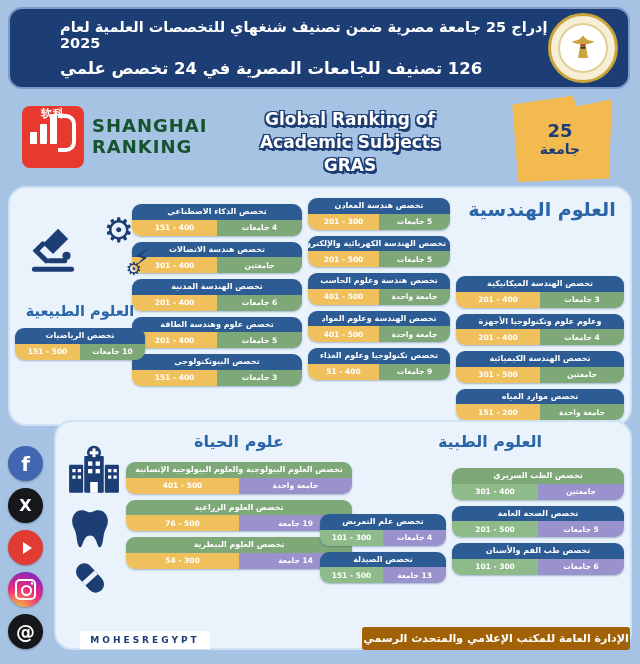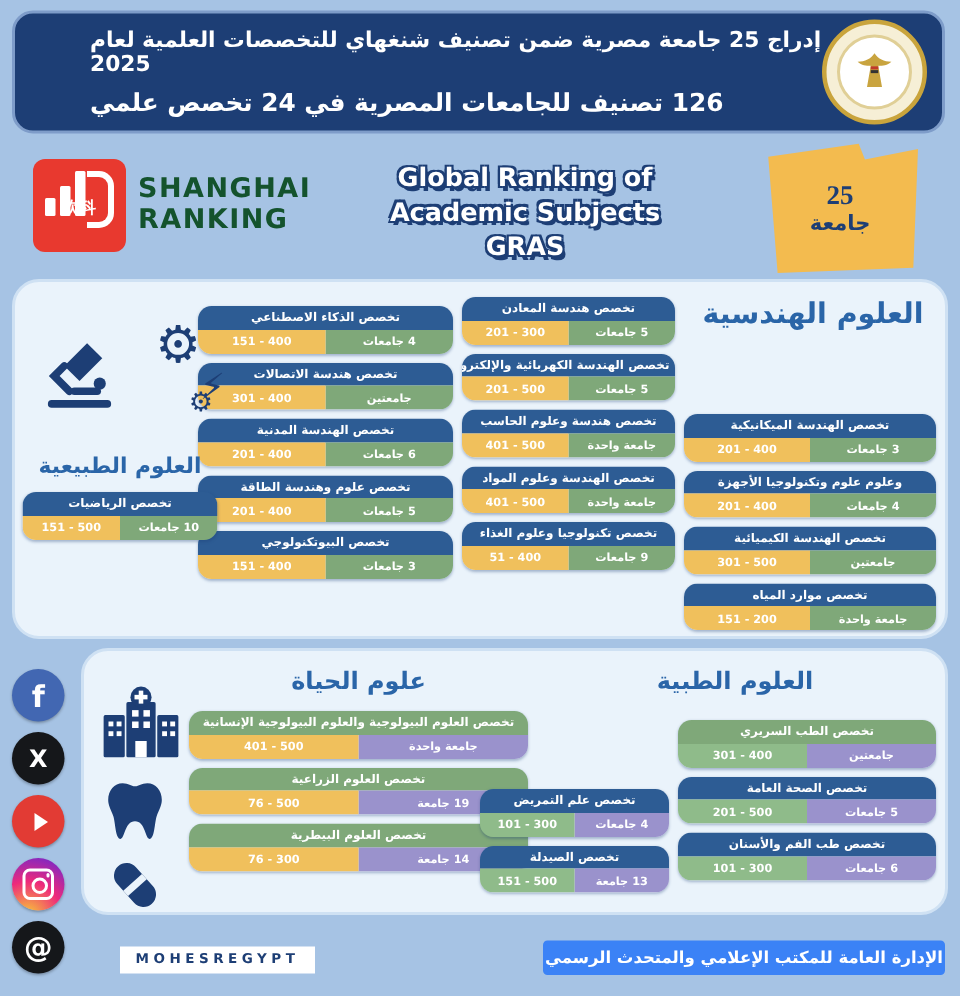--- a/index.html
+++ b/index.html
@@ -14,40 +14,40 @@
           display:flex;align-items:center;justify-content:center;flex:0 0 auto;}
   .emblem-inner{width:46px;height:46px;border-radius:50%;background:#ffffff;border:2px solid #e0cf96;
           display:flex;align-items:center;justify-content:center;}
   .banner-text{flex:1;direction:rtl;text-align:left;color:#fff;font-weight:bold;padding-left:40px;}
   .banner-line1{font-size:14.5px;margin-bottom:8px;}
   .banner-line2{font-size:16.5px;}
 
   
   .sr-logo{position:absolute;left:22px;top:106px;display:flex;align-items:center;gap:8px;}
   .sr-box{width:62px;height:62px;background:#e8392f;border-radius:8px;position:relative;
-          display:flex;flex-direction:column;align-items:center;justify-content:flex-end;padding-bottom:22px;box-sizing:border-box;}
+          display:flex;flex-direction:column;align-items:center;padding-bottom:22px;box-sizing:border-box;}
   .sr-bars{position:absolute;top:8px;left:8px;display:flex;align-items:flex-end;gap:3px;height:30px;}
   .sr-bars div{width:7px;background:#fff;border-radius:1px;}
   .sr-bar1{height:12px;} .sr-bar2{height:20px;} .sr-bar3{height:30px;}
   .sr-r{position:absolute;top:8px;right:8px;width:14px;height:30px;border:4px solid #fff;border-left:none;
         border-radius:0 10px 10px 0;}
   .sr-cn{color:#fff;font-size:11px;font-weight:bold;letter-spacing:1px;}
   .sr-name{color:#14532d;font-weight:bold;font-size:18px;line-height:1.15;letter-spacing:1px;}
   .gras{position:absolute;left:225px;top:108px;width:250px;text-align:center;color:#fff;
         font-weight:bold;font-size:17px;line-height:1.35;
         text-shadow:-1.5px -1.5px 0 #1d3e75,1.5px -1.5px 0 #1d3e75,-1.5px 1.5px 0 #1d3e75,1.5px 1.5px 0 #1d3e75,2px 3px 0 #1d3e75;}
   .badge{position:absolute;left:508px;top:94px;width:104px;height:88px;background:#f3bb4f;
          clip-path:polygon(4% 12%, 62% 2%, 66% 14%, 100% 6%, 97% 96%, 10% 100%);
          display:flex;flex-direction:column;align-items:center;justify-content:center;color:#1d3e75;font-weight:bold;}
-  .badge-num{font-size:18px;font-family:Liberation Serif, serif;} .badge-label{font-size:14px;}
+  .badge-num{font-size:18px;} .badge-label{font-size:14px;}
 
   
   .panel{position:absolute;background:#eaf3fb;border:2px solid #cfe1f3;border-radius:18px;box-sizing:border-box;}
   #panel-eng{left:8px;top:186px;width:624px;height:240px;}
-  #panel-life{left:54px;top:432px;width:578px;height:178px;}
+  #panel-life{left:54px;top:420px;width:578px;height:230px;}
 
   .sec-title{position:absolute;color:#2a65a8;font-weight:bold;text-align:center;direction:rtl;}
   #eng-title{right:8px;top:10px;width:160px;font-size:19px;}
   #nat-title{left:4px;top:115px;width:132px;font-size:14.5px;}
   #life-title{left:72px;top:10px;width:222px;font-size:16px;}
   #med-title{right:30px;top:10px;width:220px;font-size:16px;}
 
   
   .pcol{position:absolute;display:flex;flex-direction:column;gap:6px;}
   #eng-col-right{right:6px;top:48px;width:168px;margin-top:40px;}
@@ -93,21 +93,21 @@
   .soc-instagram{background:radial-gradient(circle at 30% 110%, #f9ce34, #ee2a7b 50%, #6228d7);}
   .ig-frame{width:17px;height:17px;border:2.5px solid #fff;border-radius:5px;position:relative;}
   .ig-lens{position:absolute;left:3.5px;top:3.5px;width:7px;height:7px;border:2px solid #fff;border-radius:50%;}
   .ig-dot{position:absolute;right:1px;top:1px;width:2.5px;height:2.5px;background:#fff;border-radius:50%;}
   .soc-threads{background:#15171a;font-size:19px;}
 
   
   .handle-box{position:absolute;left:80px;top:631px;width:130px;height:18px;background:#fff;
               color:#1d3e75;font-size:9px;font-weight:bold;letter-spacing:3px;display:flex;
               align-items:center;justify-content:center;}
-  .dept-box{position:absolute;left:362px;top:627px;width:268px;height:23px;background:#3b82f6;
+  .dept-box{position:absolute;left:362px;top:627px;width:268px;height:23px;background:#a16207;
             color:#fff;font-size:11px;font-weight:bold;direction:rtl;display:flex;align-items:center;
             justify-content:center;border-radius:3px;}
 </style>
 </head>
 <body>
 
 <div id="app">
 
   <div class="banner">
     <div class="emblem">
@@ -335,21 +335,21 @@
           <div class="pill-header">تخصص العلوم الزراعية</div>
           <div class="pill-body">
             <div class="seg seg-count">19 جامعة</div>
             <div class="seg seg-range">500 - 76</div>
           </div>
         </div>
         <div class="pill life">
           <div class="pill-header">تخصص العلوم البيطرية</div>
           <div class="pill-body">
             <div class="seg seg-count">14 جامعة</div>
-            <div class="seg seg-range">300 - 76</div>
+            <div class="seg seg-range">300 - 54</div>
           </div>
         </div>
       </div>
     <div class="pcol" id="med-col-right">
         <div class="pill med green-header">
           <div class="pill-header">تخصص الطب السريري</div>
           <div class="pill-body">
             <div class="seg seg-count">جامعتين</div>
             <div class="seg seg-range">400 - 301</div>
           </div>

